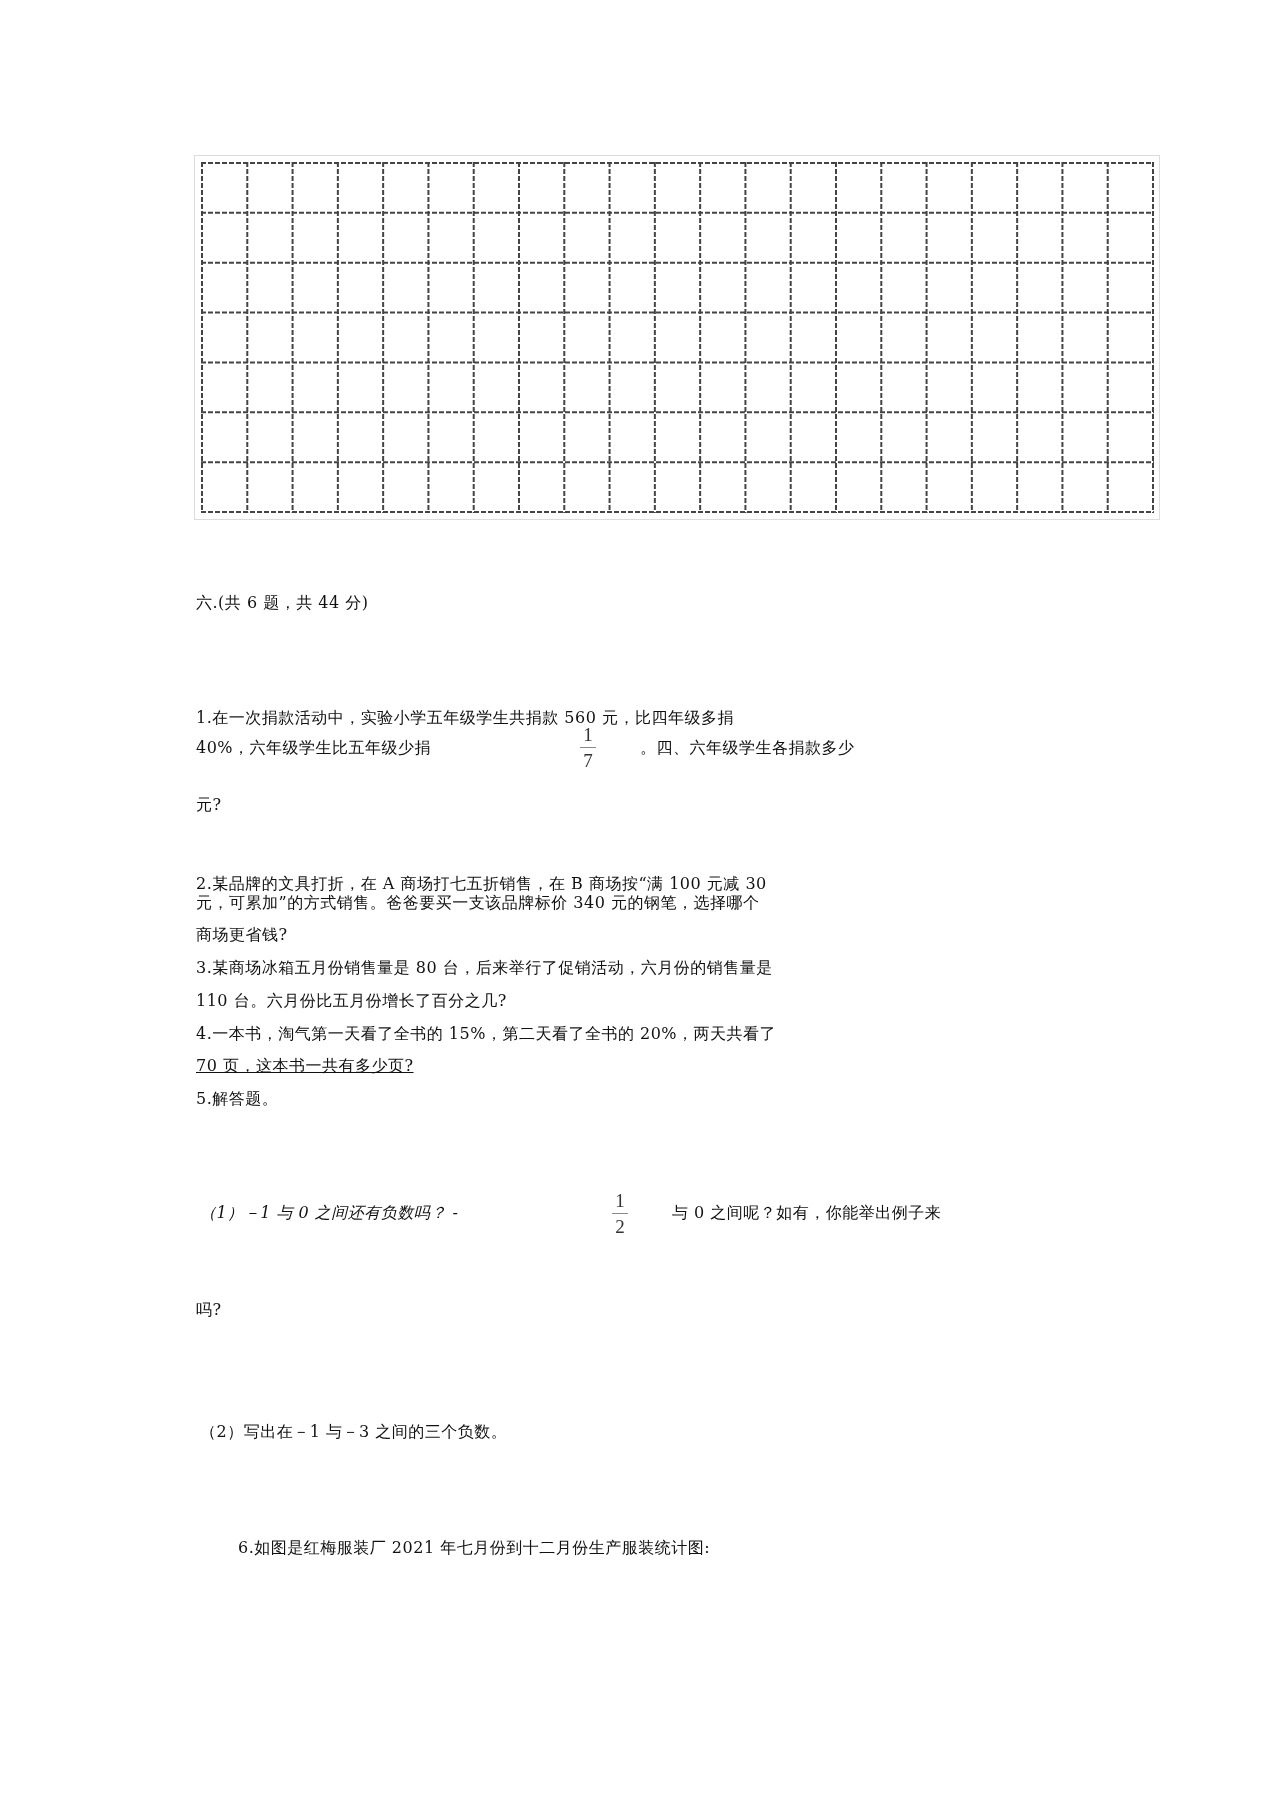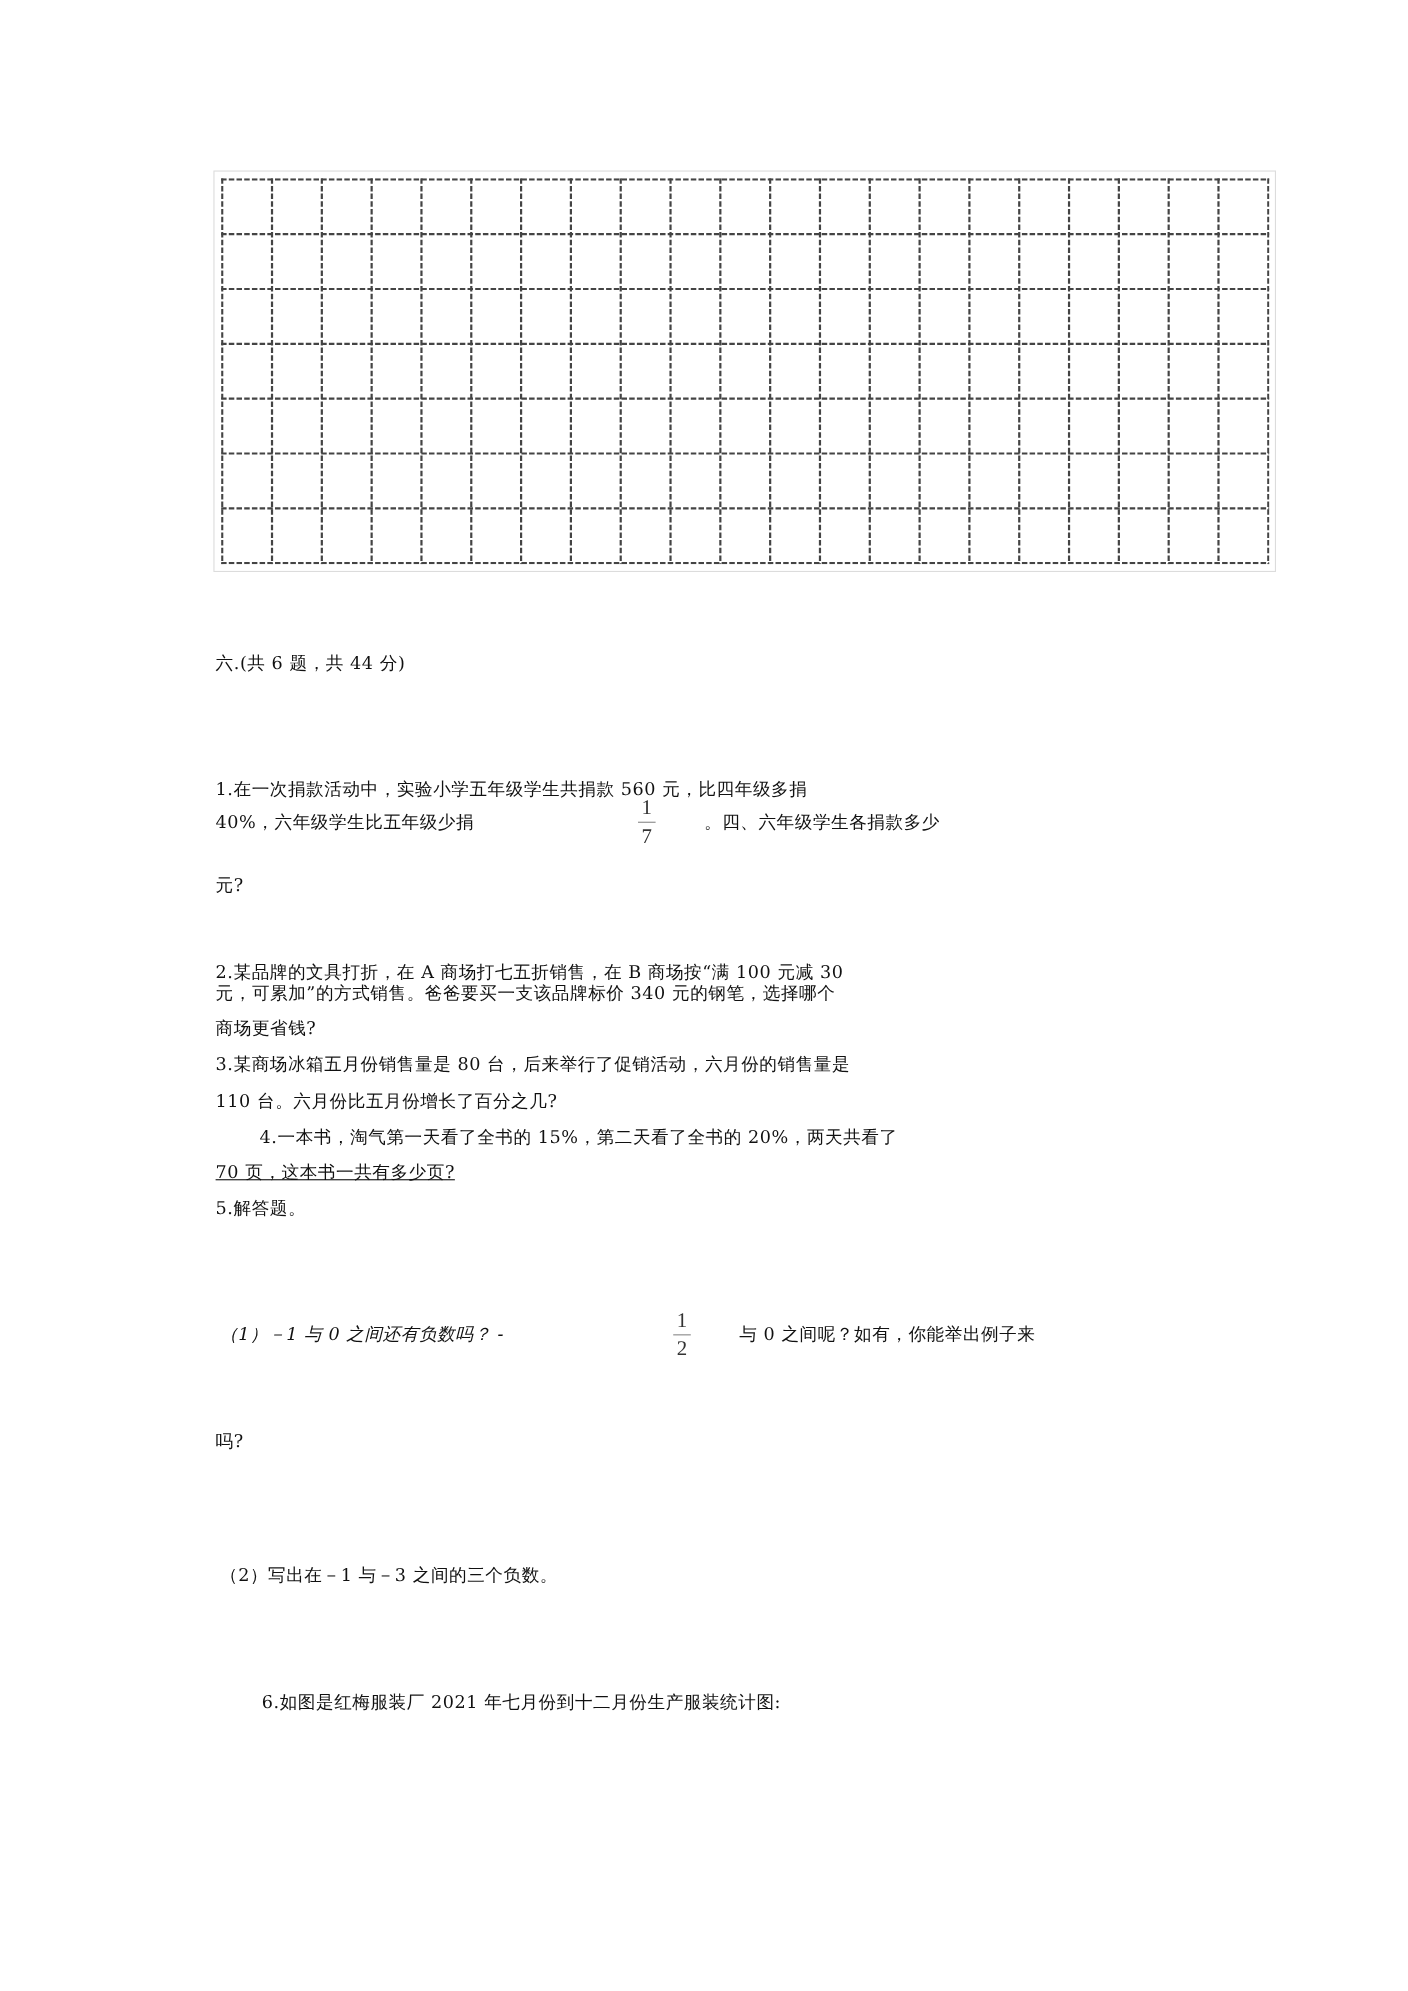--- a/index.html
+++ b/index.html
@@ -109,21 +109,21 @@
 <div class="line" style="top:734px; left:640px;">。四、六年级学生各捐款多少</div>
 <div class="line" style="top:791px;">元?</div>
 
 <div class="line" style="top:828px;margin-top:42px;">2.某品牌的文具打折，在 A 商场打七五折销售，在 B 商场按“满 100 元减 30</div>
 <div class="line" style="top:889px;">元，可累加”的方式销售。爸爸要买一支该品牌标价 340 元的钢笔，选择哪个</div>
 <div class="line" style="top:921px;">商场更省钱?</div>
 
 <div class="line" style="top:954px;">3.某商场冰箱五月份销售量是 80 台，后来举行了促销活动，六月份的销售量是</div>
 <div class="line" style="top:987px;">110 台。六月份比五月份增长了百分之几?</div>
 
-<div class="line" style="top:1020px;margin-left:40px;">4.一本书，淘气第一天看了全书的 15%，第二天看了全书的 20%，两天共看了</div>
+<div class="line" style="top:1020px;">4.一本书，淘气第一天看了全书的 15%，第二天看了全书的 20%，两天共看了</div>
 <div class="line" style="top:1052px;text-decoration:underline;">70 页，这本书一共有多少页?</div>
 
 <div class="line" style="top:1085px;">5.解答题。</div>
 <div class="line" style="top:1199px; left:200px;font-style:italic;">（1）－1 与 0 之间还有负数吗？ -</div>
 <div class="frac" style="left:612px; top:1190px;">
   <span>1</span>
   <span class="bar"></span>
   <span>2</span>
 </div>
 <div class="line" style="top:1199px; left:672px;">与 0 之间呢？如有，你能举出例子来</div>

